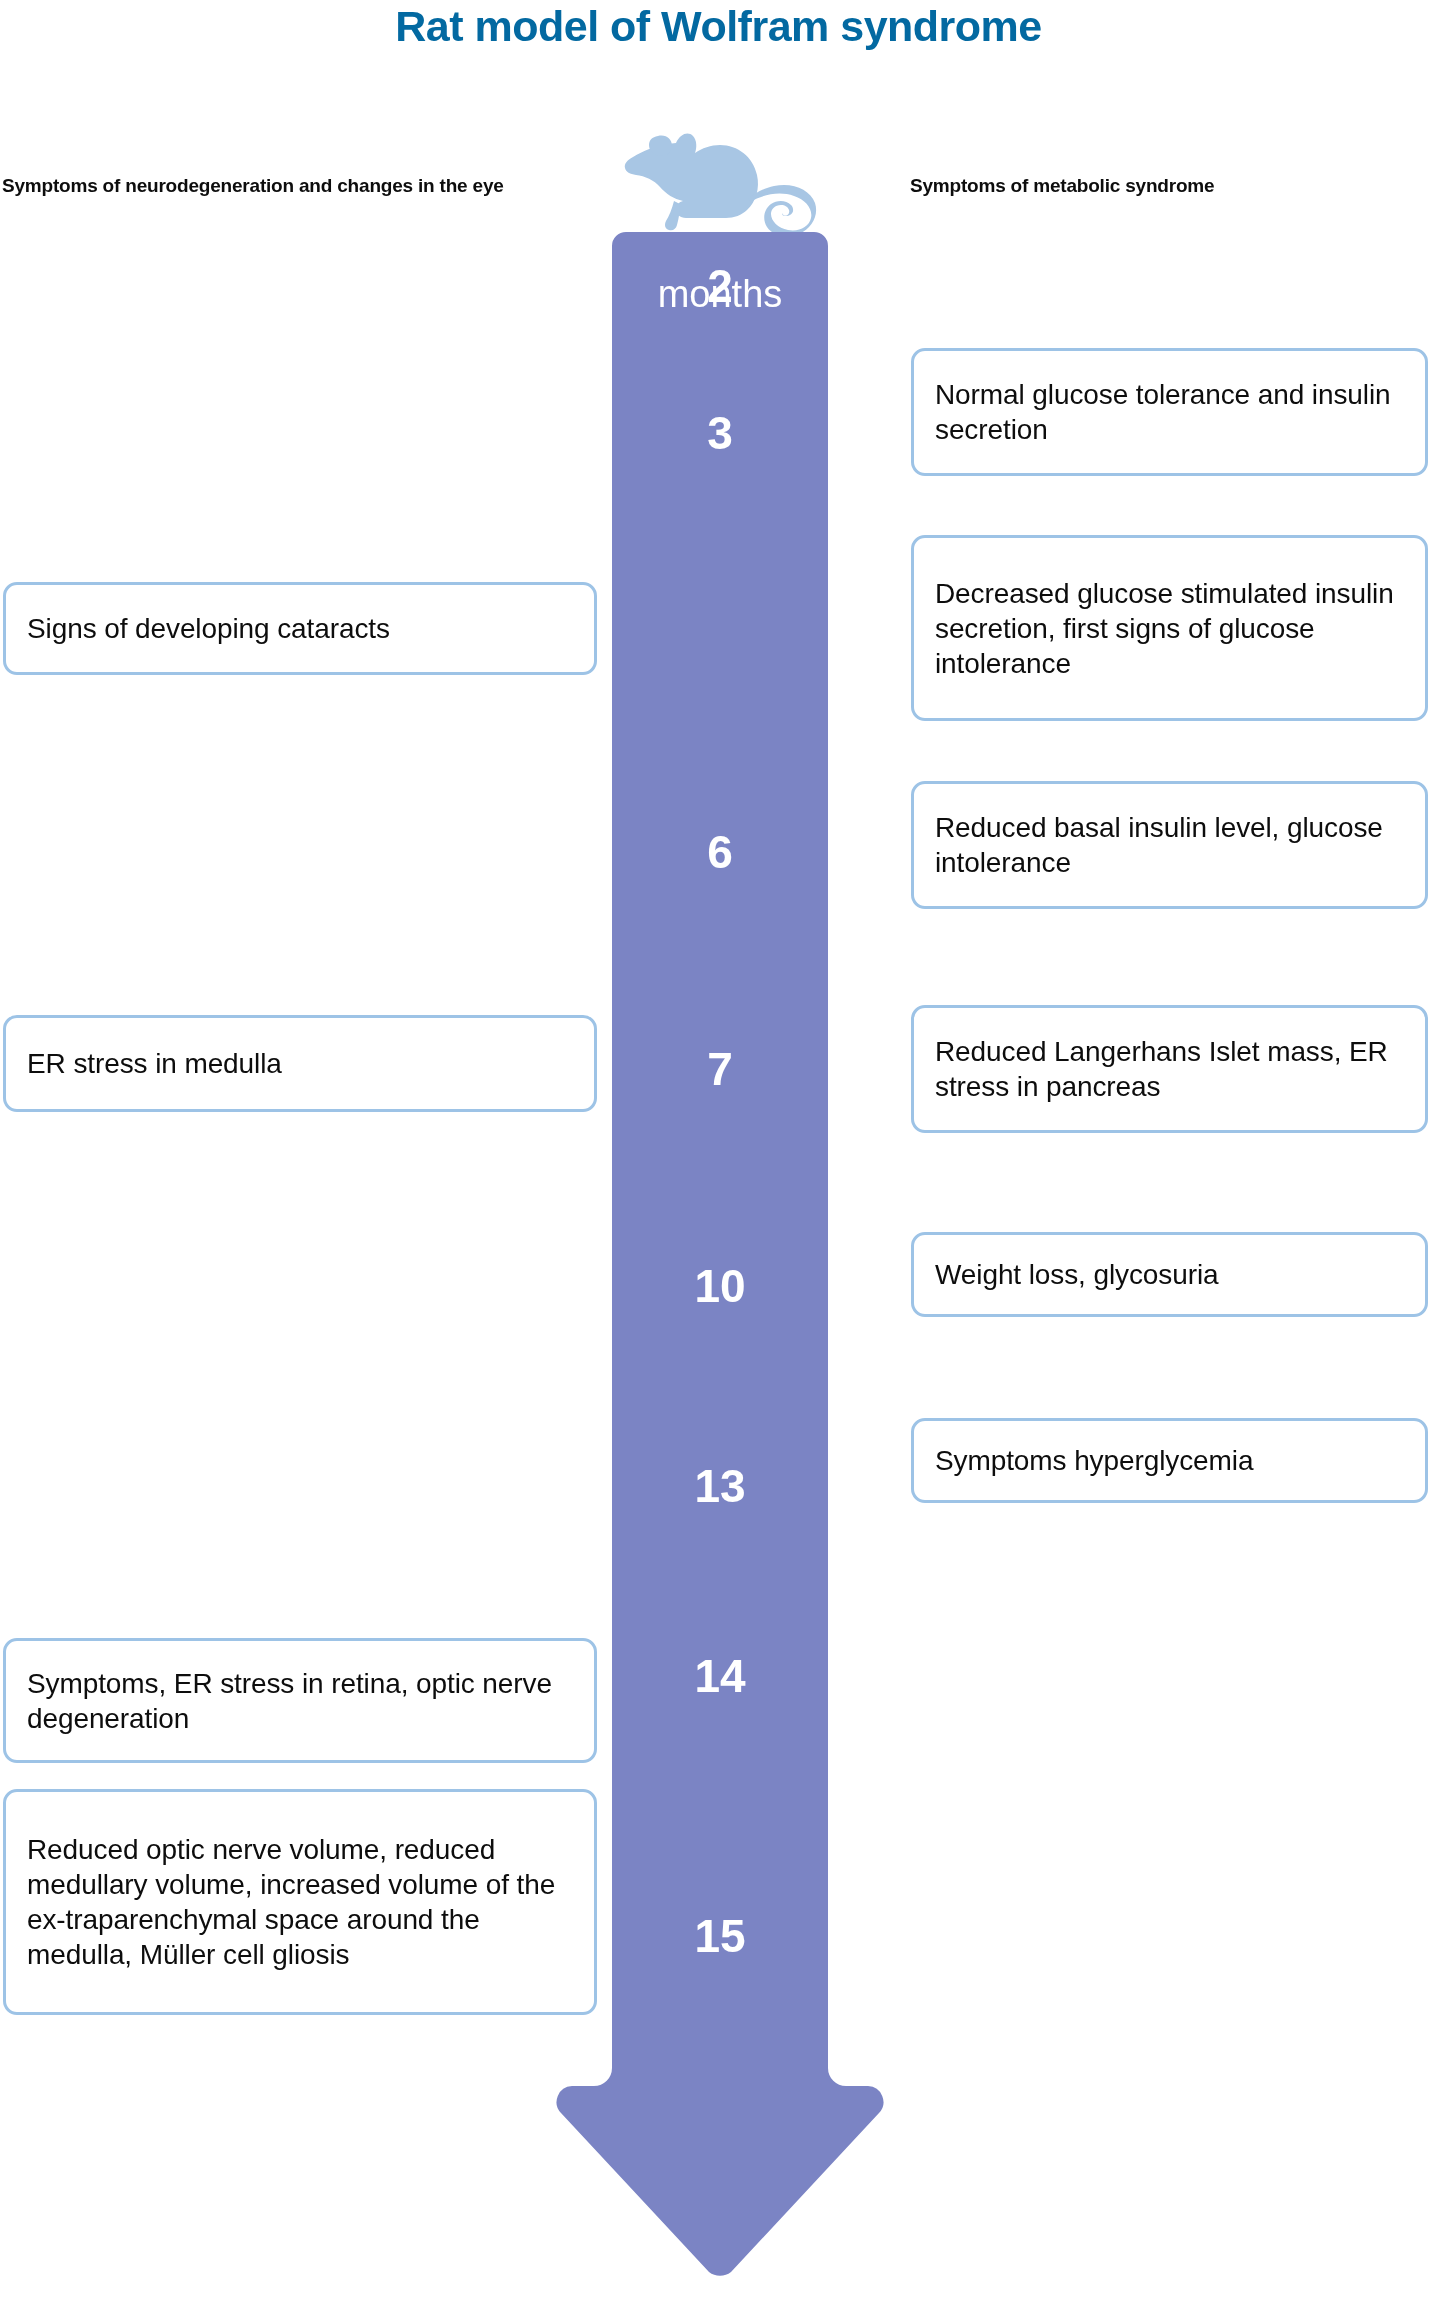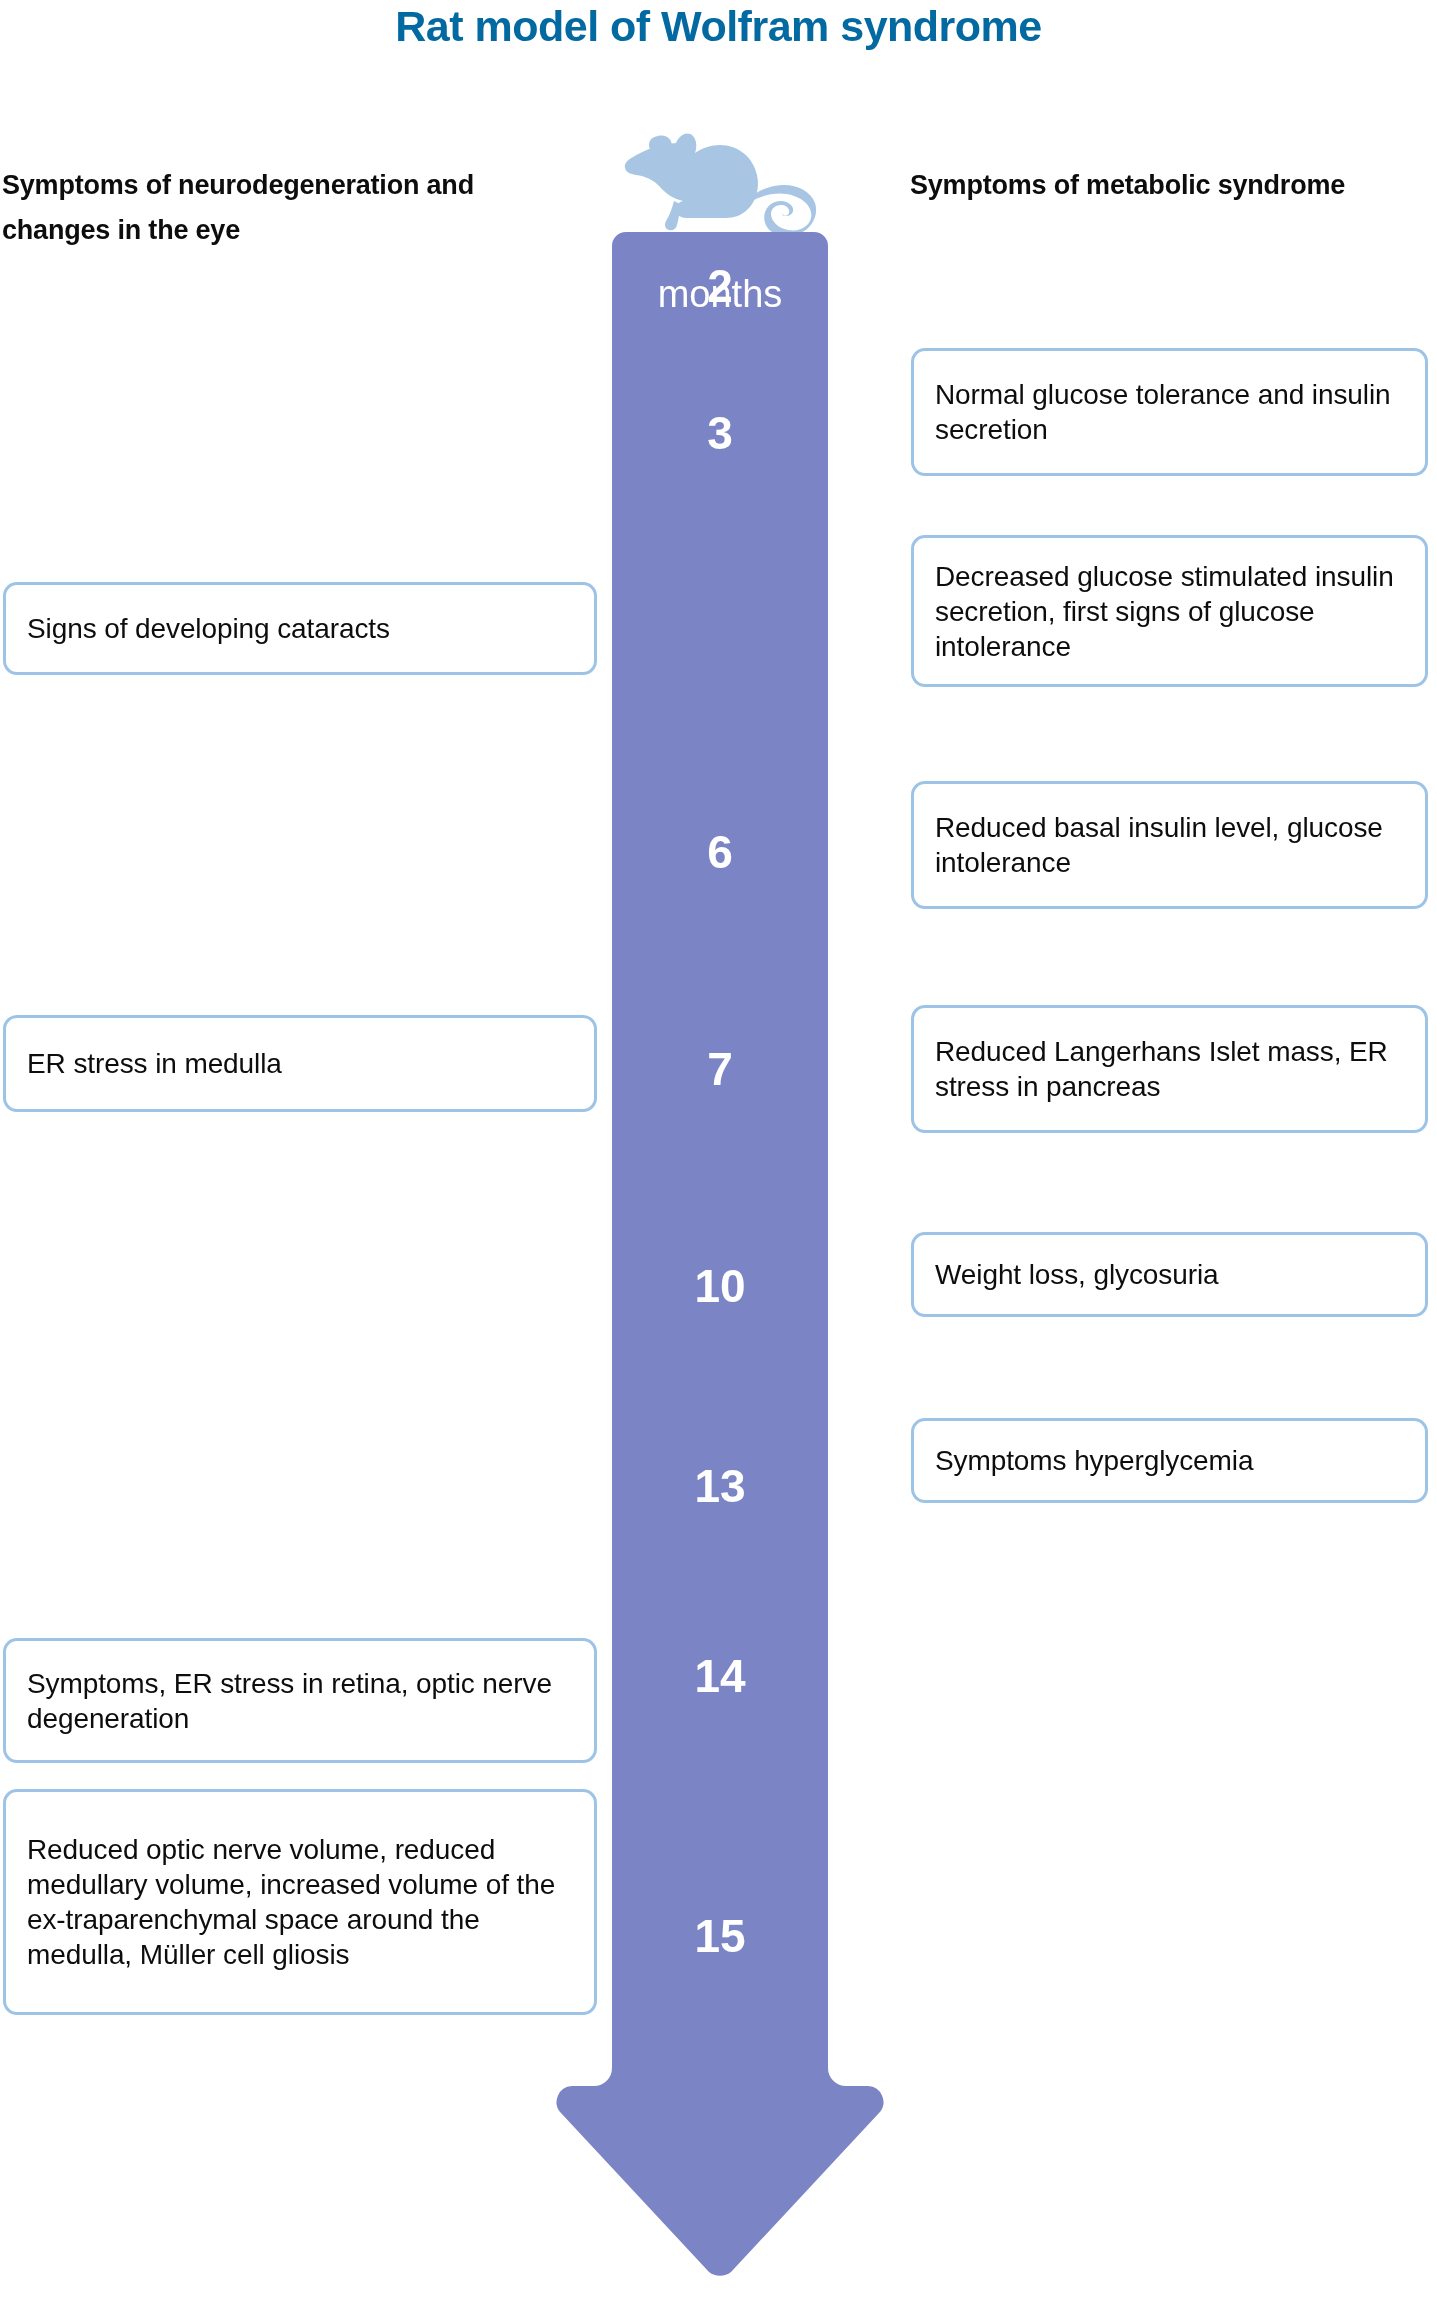--- a/index.html
+++ b/index.html
@@ -26,21 +26,21 @@
     font-size: 43px;
     font-weight: bold;
     letter-spacing: -0.5px;
     line-height: 52px;
     color: #0369a1;
   }
 
   
   .col-header {
     position: absolute;
-    font-size: 27px;
+    font-size: 19px;
     font-weight: bold;
     line-height: 45px;
     color: #0d0d0d;
     letter-spacing: -0.2px;
   }
   #header-left {
     left: 2px;
     top: 163px;
     width: 540px;
   }
@@ -192,21 +192,21 @@
 </div>
 
 <div class="sym-box left-box" style="top:1789px; height:226px;">
   <span class="txt">Reduced optic nerve volume, reduced medullary volume, increased  volume of the ex-traparenchymal space around the medulla, Müller cell gliosis</span>
 </div>
 
 <div class="sym-box right-box" style="top:348px; height:128px;">
   <span class="txt">Normal glucose tolerance and insulin secretion</span>
 </div>
 
-<div class="sym-box right-box" style="top:535px; height:152px;">
+<div class="sym-box right-box" style="top:535px; height:186px;">
   <span class="txt">Decreased glucose stimulated insulin secretion, first signs of glucose intolerance</span>
 </div>
 
 <div class="sym-box right-box" style="top:781px; height:128px;">
   <span class="txt">Reduced basal insulin level, glucose intolerance</span>
 </div>
 
 <div class="sym-box right-box" style="top:1005px; height:128px;">
   <span class="txt">Reduced Langerhans Islet mass, ER stress in pancreas</span>
 </div>

